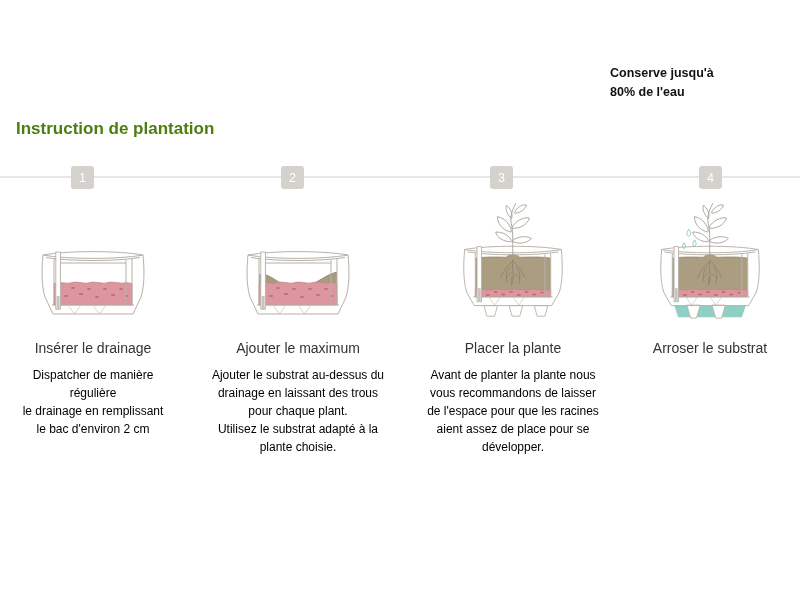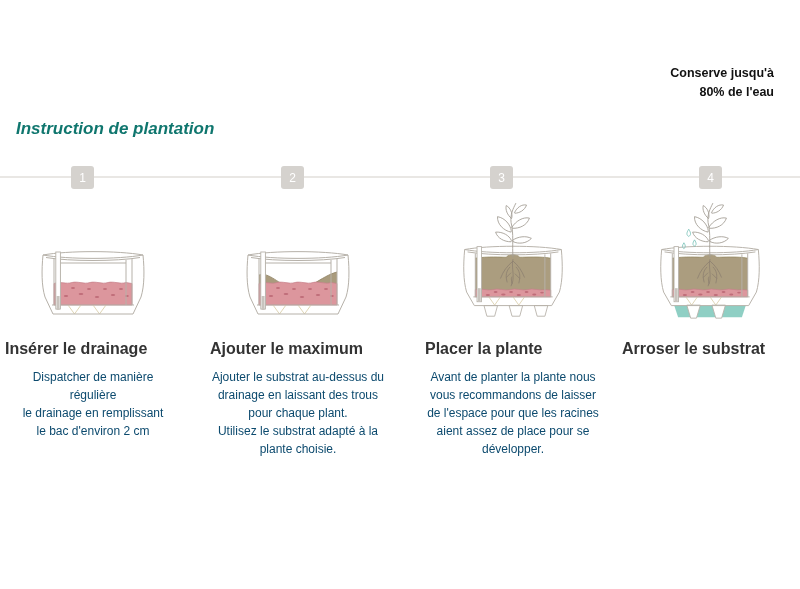--- a/index.html
+++ b/index.html
@@ -8,34 +8,33 @@
     background: #ffffff;
     font-family: "Liberation Sans", sans-serif;
     position: relative;
     overflow: hidden;
     color: #1a1a1a;
   }
   .water-note {
     position: absolute;
     top: 64px; right: 26px;
     width: 164px;
-    text-align: right;
+    text-align: left;
     font-weight: 700;
     font-size: 12.5px;
     line-height: 19px;
     color: #111111;
     white-space: pre-line;
   }
   .page-title {
     position: absolute;
     top: 119px; left: 16px;
     font-size: 17px;
     font-weight: 700;
-    color: #0f766e;
-    font-style: italic;
+    color: #4d7c0f;
   }
   .timeline-line {
     position: absolute;
     top: 176px; left: 0;
     width: 800px; height: 2px;
     background: #e9e7e4;
   }
   .badge {
     position: absolute;
     top: 166px;
@@ -61,31 +60,31 @@
   .step-4 { left: 622px; }
   .illus {
     height: 137px;
     display: flex;
     align-items: flex-end;
     justify-content: center;
   }
   .illus svg.small-pot { margin-bottom: 6px; }
   .step-title {
     margin-top: 8px;
-    text-align: left;
-    font-size: 16px;
-    font-weight: 700;
+    text-align: center;
+    font-size: 14px;
+    font-weight: 400;
     color: #333333;
   }
   .step-desc {
     margin-top: 10px;
     text-align: center;
     font-size: 12px;
     line-height: 18px;
-    color: #0c4a6e;
+    color: #000000;
     white-space: pre-line;
   }
 </style>
 </head>
 <body>
 
 <div class="water-note">Conserve jusqu'à
 80% de l'eau</div>
 <div class="page-title">Instruction de plantation</div>
 

